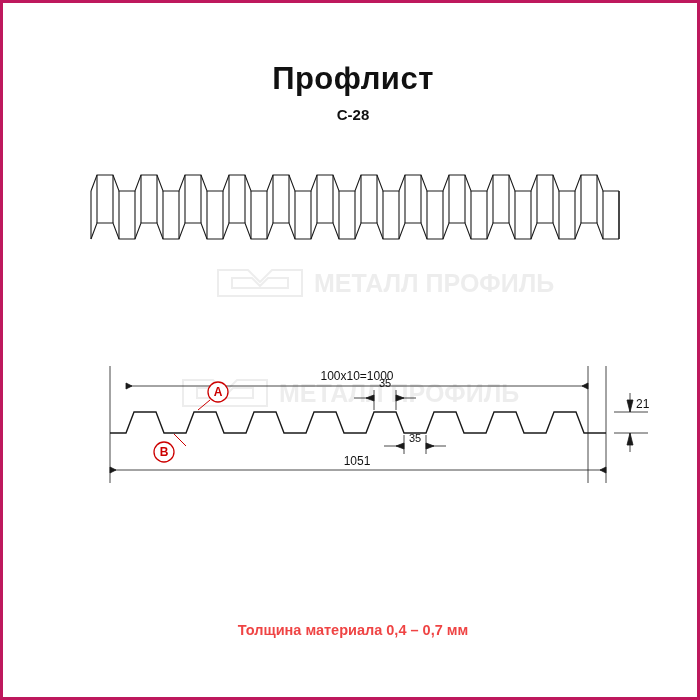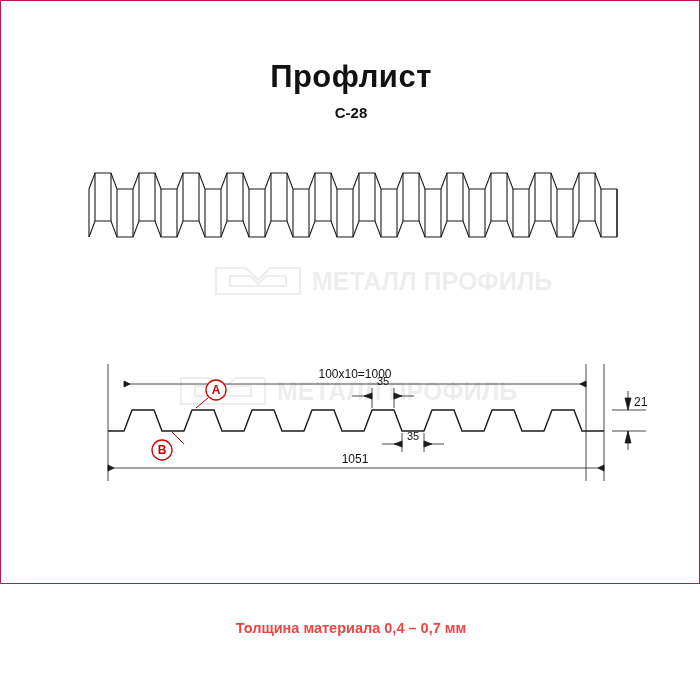--- a/index.html
+++ b/index.html
@@ -11,22 +11,22 @@
     height: 700px;
     background: #ffffff;
     font-family: "Liberation Sans", sans-serif;
     color: #1a1a1a;
     position: relative;
     overflow: hidden;
   }
   .page {
     position: relative;
     width: 700px;
-    height: 584px;
-    border: 1px solid #be185d;
+    height: 700px;
+    border: 3px solid #be185d;
     box-sizing: border-box;
   }
   .title {
     position: absolute;
     top: 58px;
     left: 0;
     width: 700px;
     text-align: center;
     font-size: 31px;
     font-weight: bold;

